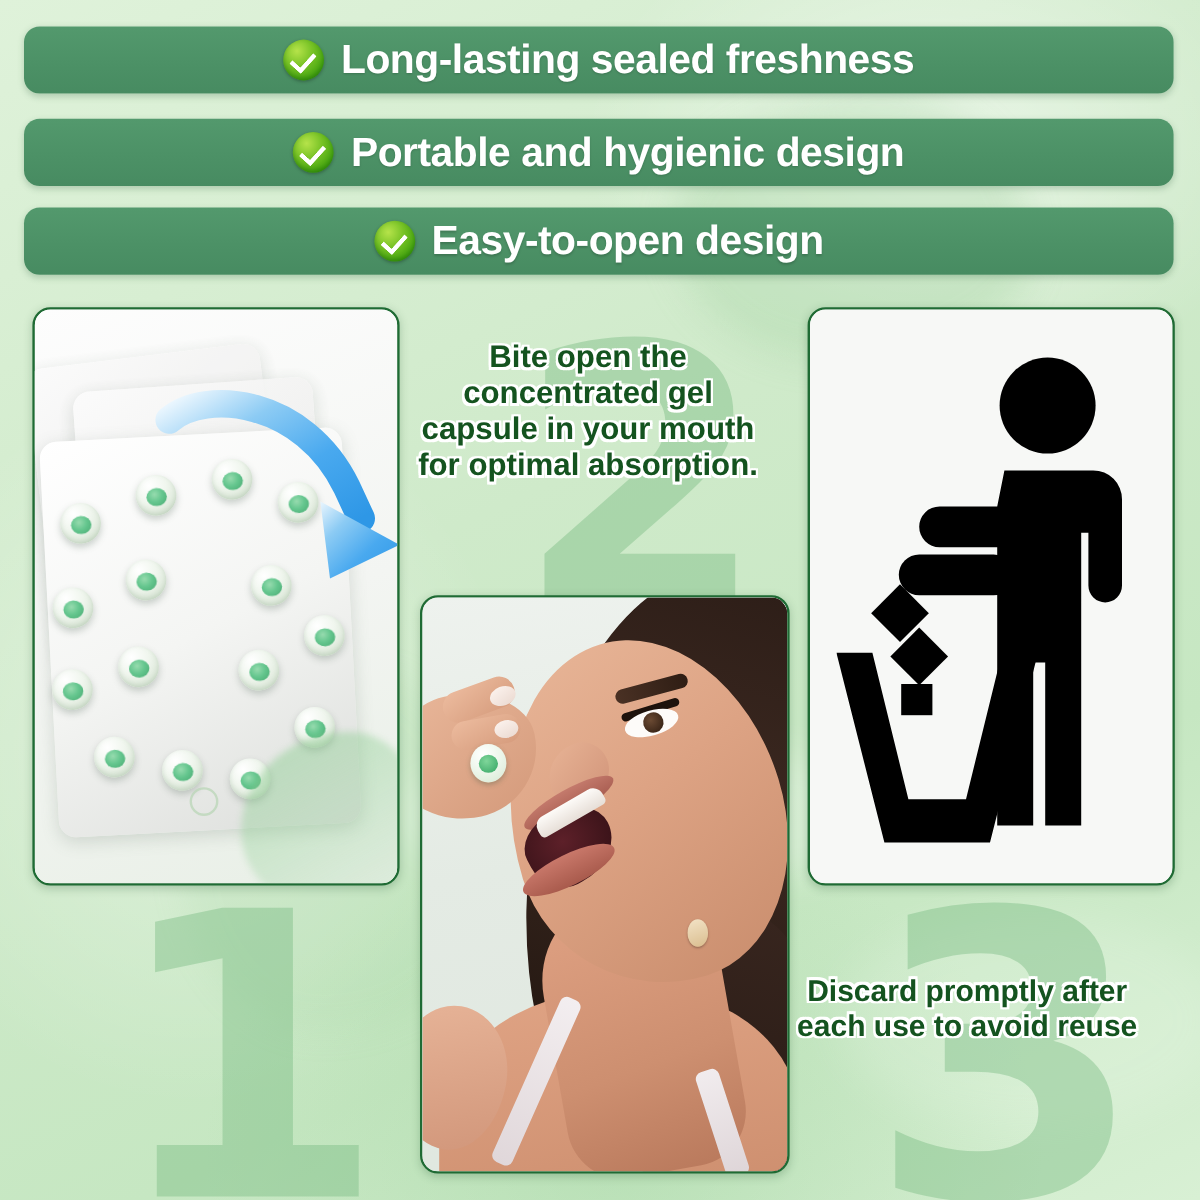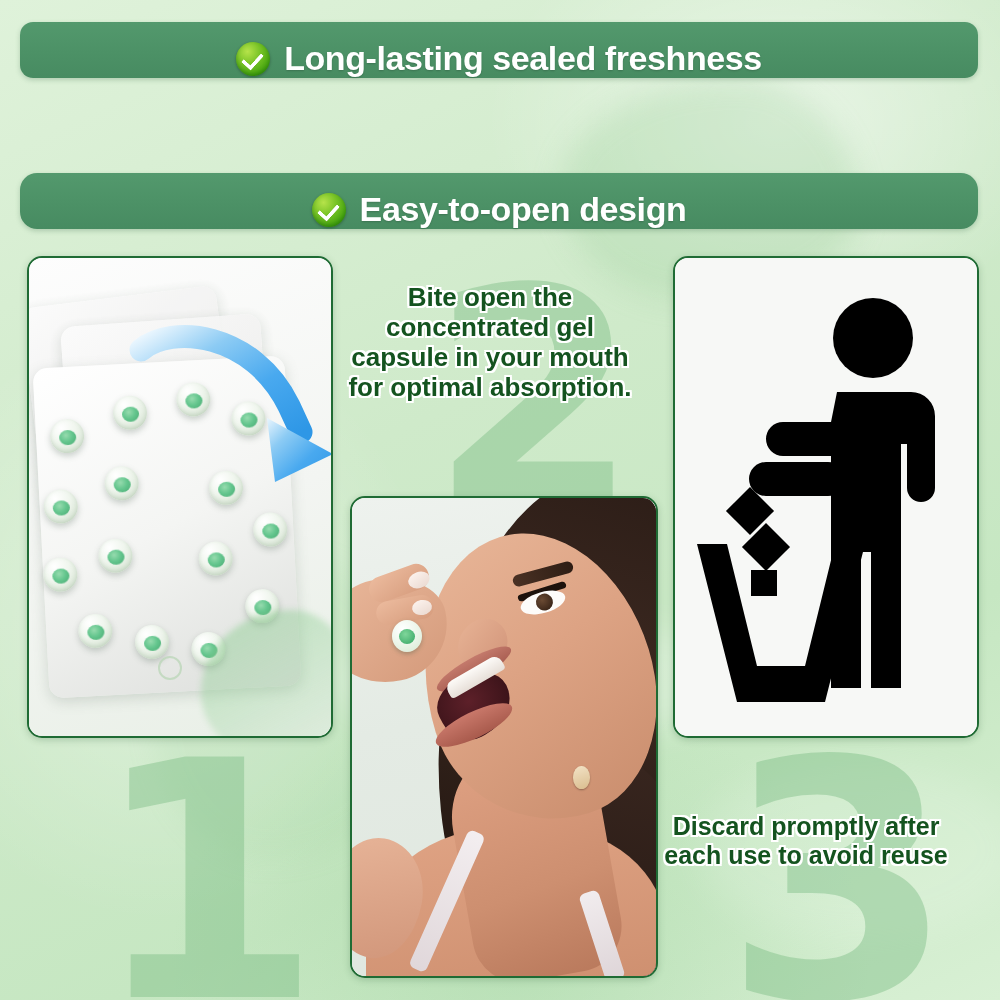--- a/index.html
+++ b/index.html
@@ -21,42 +21,42 @@
     background:rgba(130,196,133,.22);filter:blur(14px);pointer-events:none;}
   .bg-streak{position:absolute;background:rgba(255,255,255,.28);filter:blur(18px);
     border-radius:50%;pointer-events:none;}
 
   
   .banner{
     position:absolute;left:20px;width:958px;height:56px;
     background:linear-gradient(180deg,#53996d 0%,#4c9166 55%,#478b61 100%);
     border-radius:13px;
     box-shadow:0 2px 5px rgba(60,110,75,.28);
-    display:flex;align-items:flex-end;justify-content:center;
+    display:flex;align-items:center;justify-content:center;
   }
   .banner .row{display:flex;align-items:center;gap:14px;}
   .check{
     width:34px;height:34px;flex:0 0 34px;border-radius:50%;
     background:radial-gradient(circle at 34% 28%,#b6e34a 0%,#78c326 38%,#49a811 72%,#2f8c0b 100%);
     box-shadow:inset 0 -2px 4px rgba(0,70,0,.35), 0 1px 3px rgba(0,0,0,.3);
     position:relative;
   }
   .check::after{
     content:"";position:absolute;left:10px;top:7px;width:9px;height:16px;
     border:solid #ffffff;border-width:0 4.2px 4.2px 0;transform:rotate(42deg);
     border-radius:1px;
   }
   .banner-text{
     color:#ffffff;font-size:34px;font-weight:700;letter-spacing:-0.4px;
     white-space:nowrap;text-shadow:0 1px 2px rgba(0,0,0,.18);
     font-family:"Liberation Sans", sans-serif;font-stretch:condensed;
   }
   #banner1{top:22px;}
   #banner2{top:99px;}
-  #banner3{top:173px;border-radius:17px;}
+  #banner3{top:173px;}
 
   
   .wm{
     position:absolute;font-weight:700;color:rgba(120,186,128,.42);
     font-family:"DejaVu Sans", sans-serif;line-height:1;
     user-select:none;pointer-events:none;
   }
   #wm1{left:92px;top:718px;font-size:330px;}
   #wm2{left:430px;top:250px;font-size:300px;}
   #wm3{left:724px;top:718px;font-size:330px;}
@@ -234,20 +234,26 @@
 
   <div class="bg-leaf" style="left:560px;top:80px;width:300px;height:220px;"></div>
   <div class="bg-leaf" style="left:150px;top:560px;width:260px;height:300px;opacity:.5;"></div>
   <div class="bg-streak" style="left:330px;top:620px;width:420px;height:120px;"></div>
   <div class="bg-streak" style="left:700px;top:760px;width:320px;height:180px;opacity:.5;"></div>
 
   <div class="banner" id="banner1">
     <div class="row">
       <span class="check"></span>
       <span class="banner-text">Long-lasting sealed freshness</span>
+    </div>
+  </div>
+  <div class="banner" id="banner2">
+    <div class="row">
+      <span class="check"></span>
+      <span class="banner-text">Portable and hygienic design</span>
     </div>
   </div>
   <div class="banner" id="banner3">
     <div class="row">
       <span class="check"></span>
       <span class="banner-text">Easy-to-open design</span>
     </div>
   </div>
 
   <div class="wm" id="wm1">1</div>

